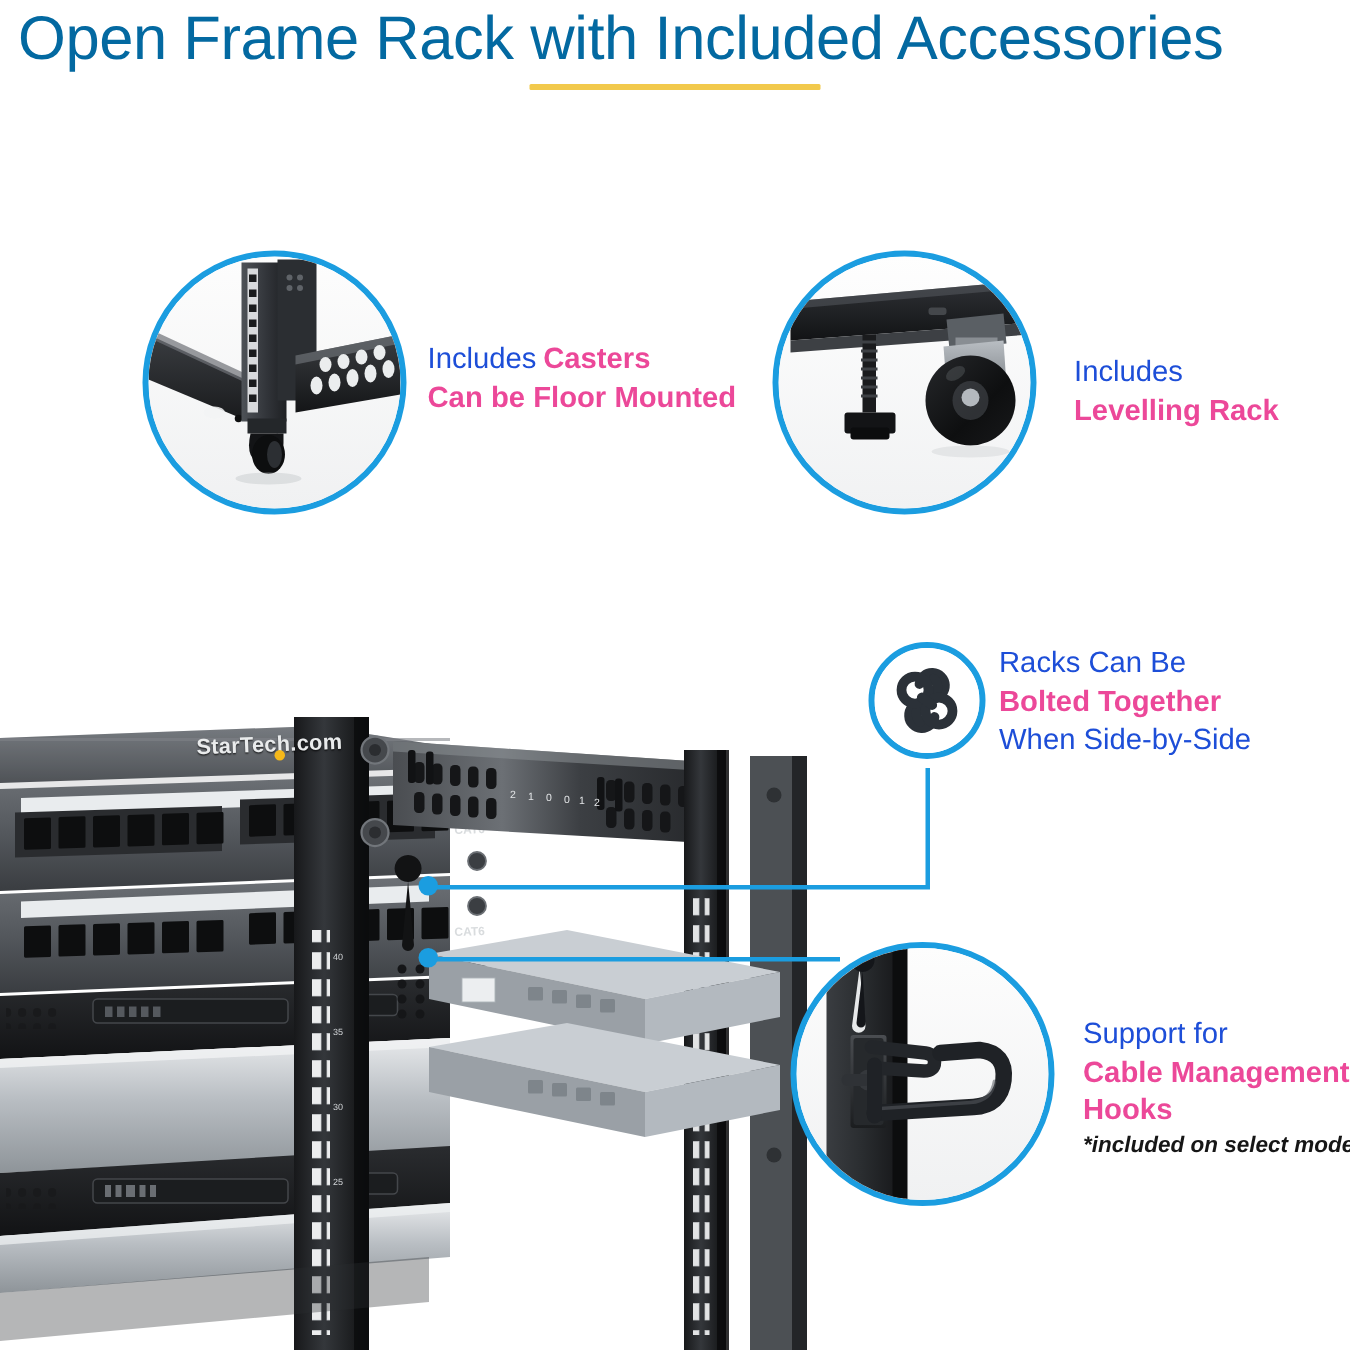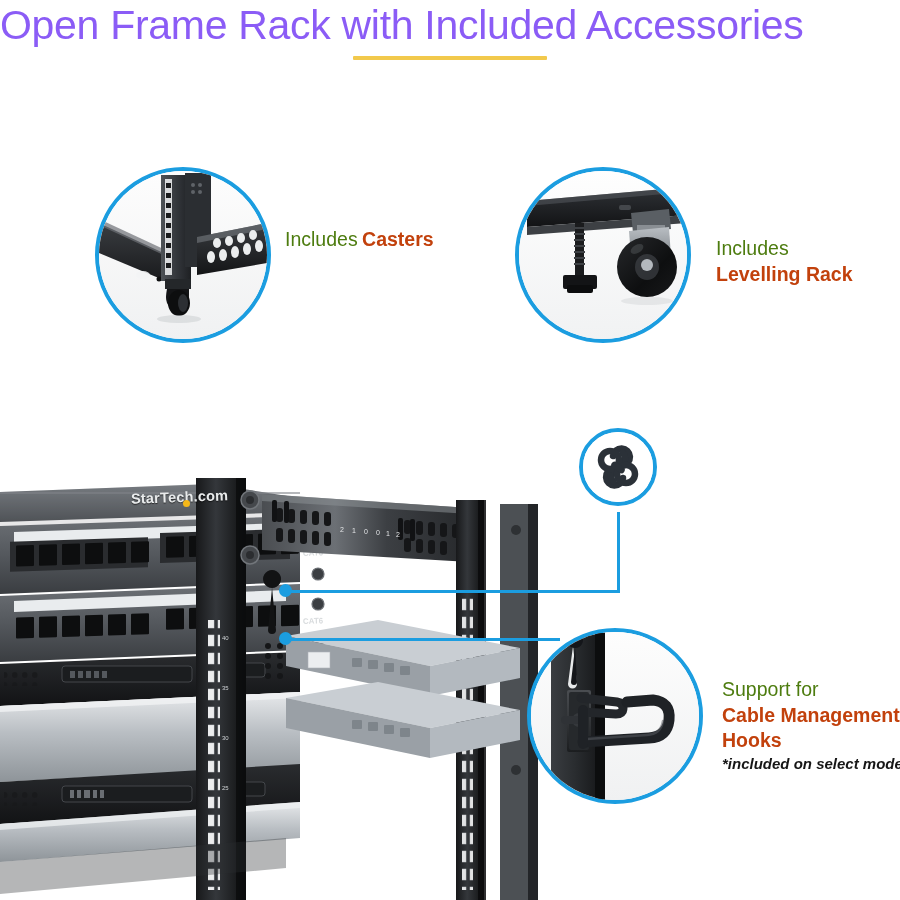--- a/index.html
+++ b/index.html
@@ -7,39 +7,39 @@
     width:900px;height:900px;
     background:#ffffff;
     font-family:"Liberation Sans", sans-serif;
     overflow:hidden;
     position:relative;
   }
   #stage{position:absolute;left:0;top:0;width:900px;height:900px;overflow:hidden;background:#fff;}
 
   
   .title{
-    position:absolute;left:0;top:2px;width:772px;
+    position:absolute;left:12px;top:2px;width:772px;
     text-align:center;
     font-size:41px;
     font-weight:300;
     letter-spacing:-0.3px;
-    color:#8b5cf6;
+    color:#0369a1;
     white-space:nowrap;
     font-family:"Liberation Sans", sans-serif;
   }
   .title-rule{
     position:absolute;left:353px;top:56px;width:194px;height:4px;
     background:#f2c94c;border-radius:1px;
   }
 
   
   .callout-text{position:absolute;color:#2b2b2b;}
   .line{display:block;white-space:nowrap;line-height:1.32;}
-  .reg{font-weight:400;color:#4d7c0f;font-size:19.5px;}
-  .bold{font-weight:700;color:#c2410c;font-size:19.5px;}
+  .reg{font-weight:400;color:#1d4ed8;font-size:19.5px;}
+  .bold{font-weight:700;color:#ec4899;font-size:19.5px;}
   .note{font-weight:700;font-style:italic;color:#161616;font-size:15px;}
 
   
   .circle{
     position:absolute;border-radius:50%;
     box-sizing:border-box;
     overflow:hidden;
     background:#ffffff;
   }
   .ring{border:4px solid #1b9de0;}
@@ -370,20 +370,21 @@
       <path d="M 68,118 q -4,18 8,20 q 14,2 14,-14 l 0,-6 Z" fill="#131416"></path>
       <ellipse cx="80" cy="132" rx="11" ry="13" fill="#0d0e0f"></ellipse>
       <ellipse cx="84" cy="132" rx="5" ry="9" fill="#2c2f33"></ellipse>
 
       <ellipse cx="80" cy="148" rx="22" ry="4" fill="#c8cbce" opacity="0.5"></ellipse>
     </svg>
   </div>
 
   <div class="callout-text" style="left:285px;top:227px;">
     <span class="line"><span class="reg">Includes</span>&nbsp;<span class="bold">Casters</span></span>
+    <span class="line bold">Can be Floor Mounted</span>
   </div>
 
   <div class="circle ring" style="left:515px;top:167px;width:176px;height:176px;">
     <svg width="168" height="168" viewBox="0 0 168 168" xmlns="http://www.w3.org/2000/svg">
       <defs>
         <linearGradient id="c2bg" x1="0" y1="0" x2="0" y2="1">
           <stop offset="0%" stop-color="#fefefe"></stop>
             <stop offset="100%" stop-color="#f1f2f3"></stop>
         </linearGradient>
         <linearGradient id="c2plate" x1="0" y1="0" x2="0" y2="1">
@@ -454,20 +455,25 @@
       </g>
       <g fill="none" stroke="#2b3138" stroke-width="6.5" stroke-linecap="round">
         <circle cx="27" cy="28" r="9"></circle>
         <circle cx="43" cy="42" r="9"></circle>
       </g>
       <path d="M 31.5,33 L 38.5,38" stroke="#2b3138" stroke-width="6.5" stroke-linecap="round" fill="none"></path>
       <path d="M 31.5,33 L 38.5,38" stroke="#ffffff" stroke-width="2" stroke-linecap="round" fill="none" opacity="0"></path>
     </svg>
   </div>
 
+  <div class="callout-text" style="left:666px;top:430px;">
+    <span class="line reg">Racks Can Be</span>
+    <span class="line bold">Bolted Together</span>
+    <span class="line reg">When Side-by-Side</span>
+  </div>
 
   <div class="circle ring" style="left:527px;top:628px;width:176px;height:176px;">
     <svg width="168" height="168" viewBox="0 0 168 168" xmlns="http://www.w3.org/2000/svg">
       <defs>
         <linearGradient id="c4bg" x1="0" y1="0" x2="0" y2="1">
           <stop offset="0%" stop-color="#fdfdfd"></stop>
             <stop offset="100%" stop-color="#f0f1f2"></stop>
         </linearGradient>
         <linearGradient id="c4post" x1="0" y1="0" x2="1" y2="0">
           <stop offset="0%" stop-color="#3a3d41"></stop>

